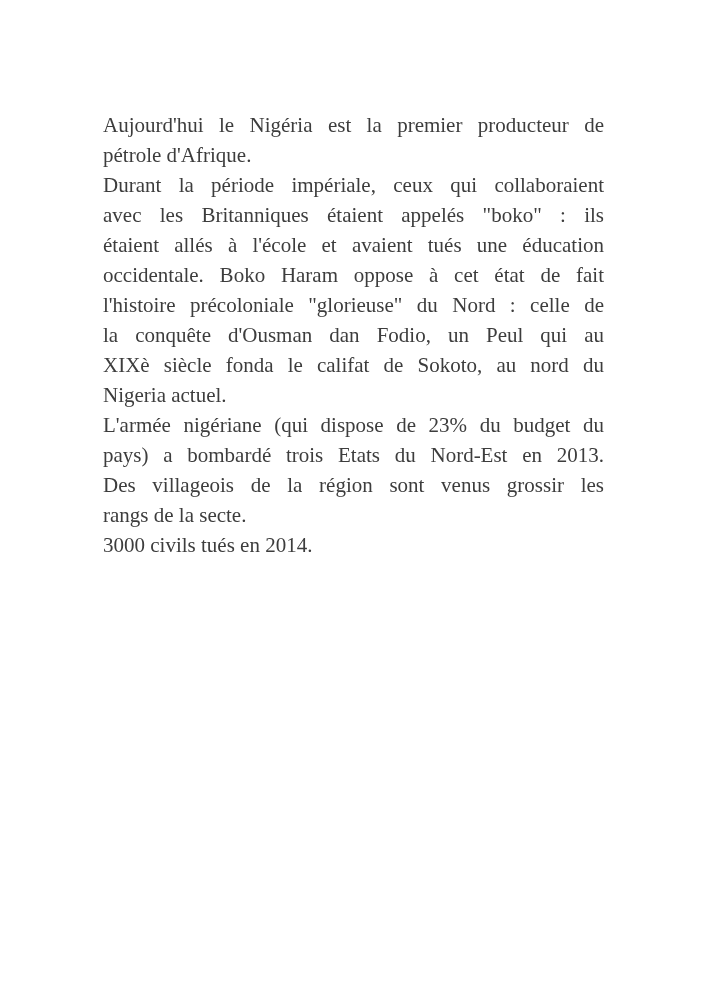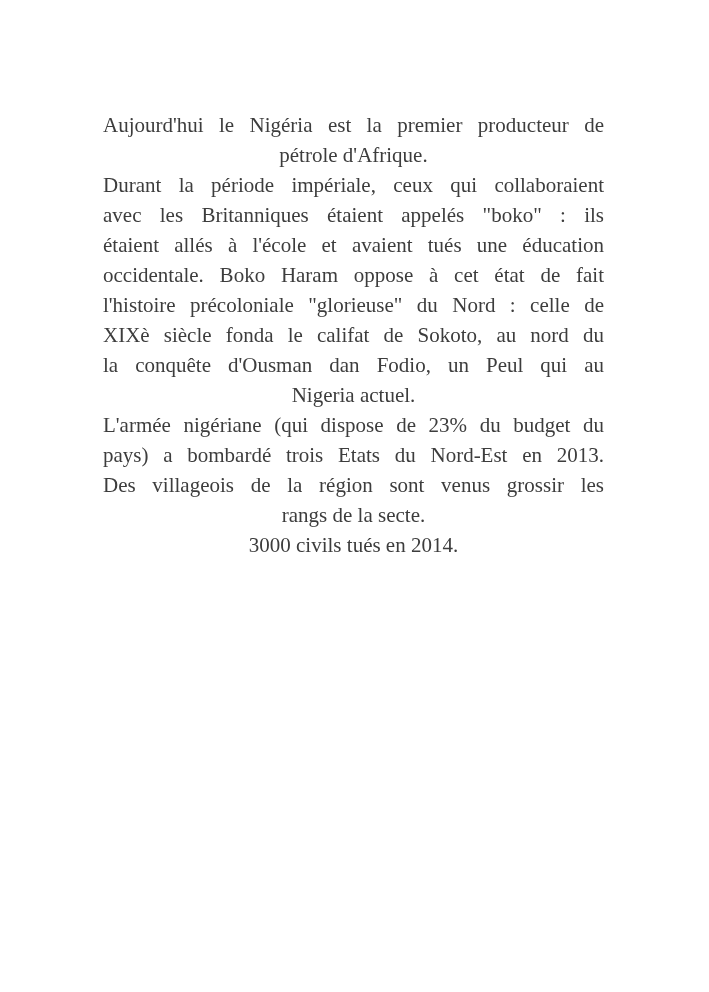--- a/index.html
+++ b/index.html
@@ -18,21 +18,21 @@
   .text-block {
     position: absolute;
     left: 103px;
     top: 110px;
     width: 501px;
   }
   .line {
     font-size: 21px;
     line-height: 30px;
     color: #3d3d3d;
-    text-align: center;
+    text-align: left;
     white-space: nowrap;
   }
   .line.j {
     white-space: normal;
     text-align: justify;
     text-align-last: justify;
   }
   .page-number {
     position: absolute;
     top: 938px;
@@ -50,22 +50,22 @@
 
 <div class="page">
   <div class="text-block" id="text-block">
       <div class="line j">Aujourd'hui le Nigéria est la premier producteur de</div>
       <div class="line">pétrole d'Afrique.</div>
       <div class="line j">Durant la période impériale, ceux qui collaboraient</div>
       <div class="line j">avec les Britanniques étaient appelés "boko" : ils</div>
       <div class="line j">étaient allés à l'école et avaient tués une éducation</div>
       <div class="line j">occidentale. Boko Haram oppose à cet état de fait</div>
       <div class="line j">l'histoire précoloniale "glorieuse" du Nord : celle de</div>
+      <div class="line j">la conquête d'Ousman dan Fodio, un Peul qui au</div>
       <div class="line j">XIXè siècle fonda le califat de Sokoto, au nord du</div>
-      <div class="line j">la conquête d'Ousman dan Fodio, un Peul qui au</div>
       <div class="line">Nigeria actuel.</div>
       <div class="line j">L'armée nigériane (qui dispose de 23% du budget du</div>
       <div class="line j">pays) a bombardé trois Etats du Nord-Est en 2013.</div>
       <div class="line j">Des villageois de la région sont venus grossir les</div>
       <div class="line">rangs de la secte.</div>
       <div class="line">3000 civils tués en 2014.</div>
     </div>
   <div class="page-number">43</div>
 </div>
 

